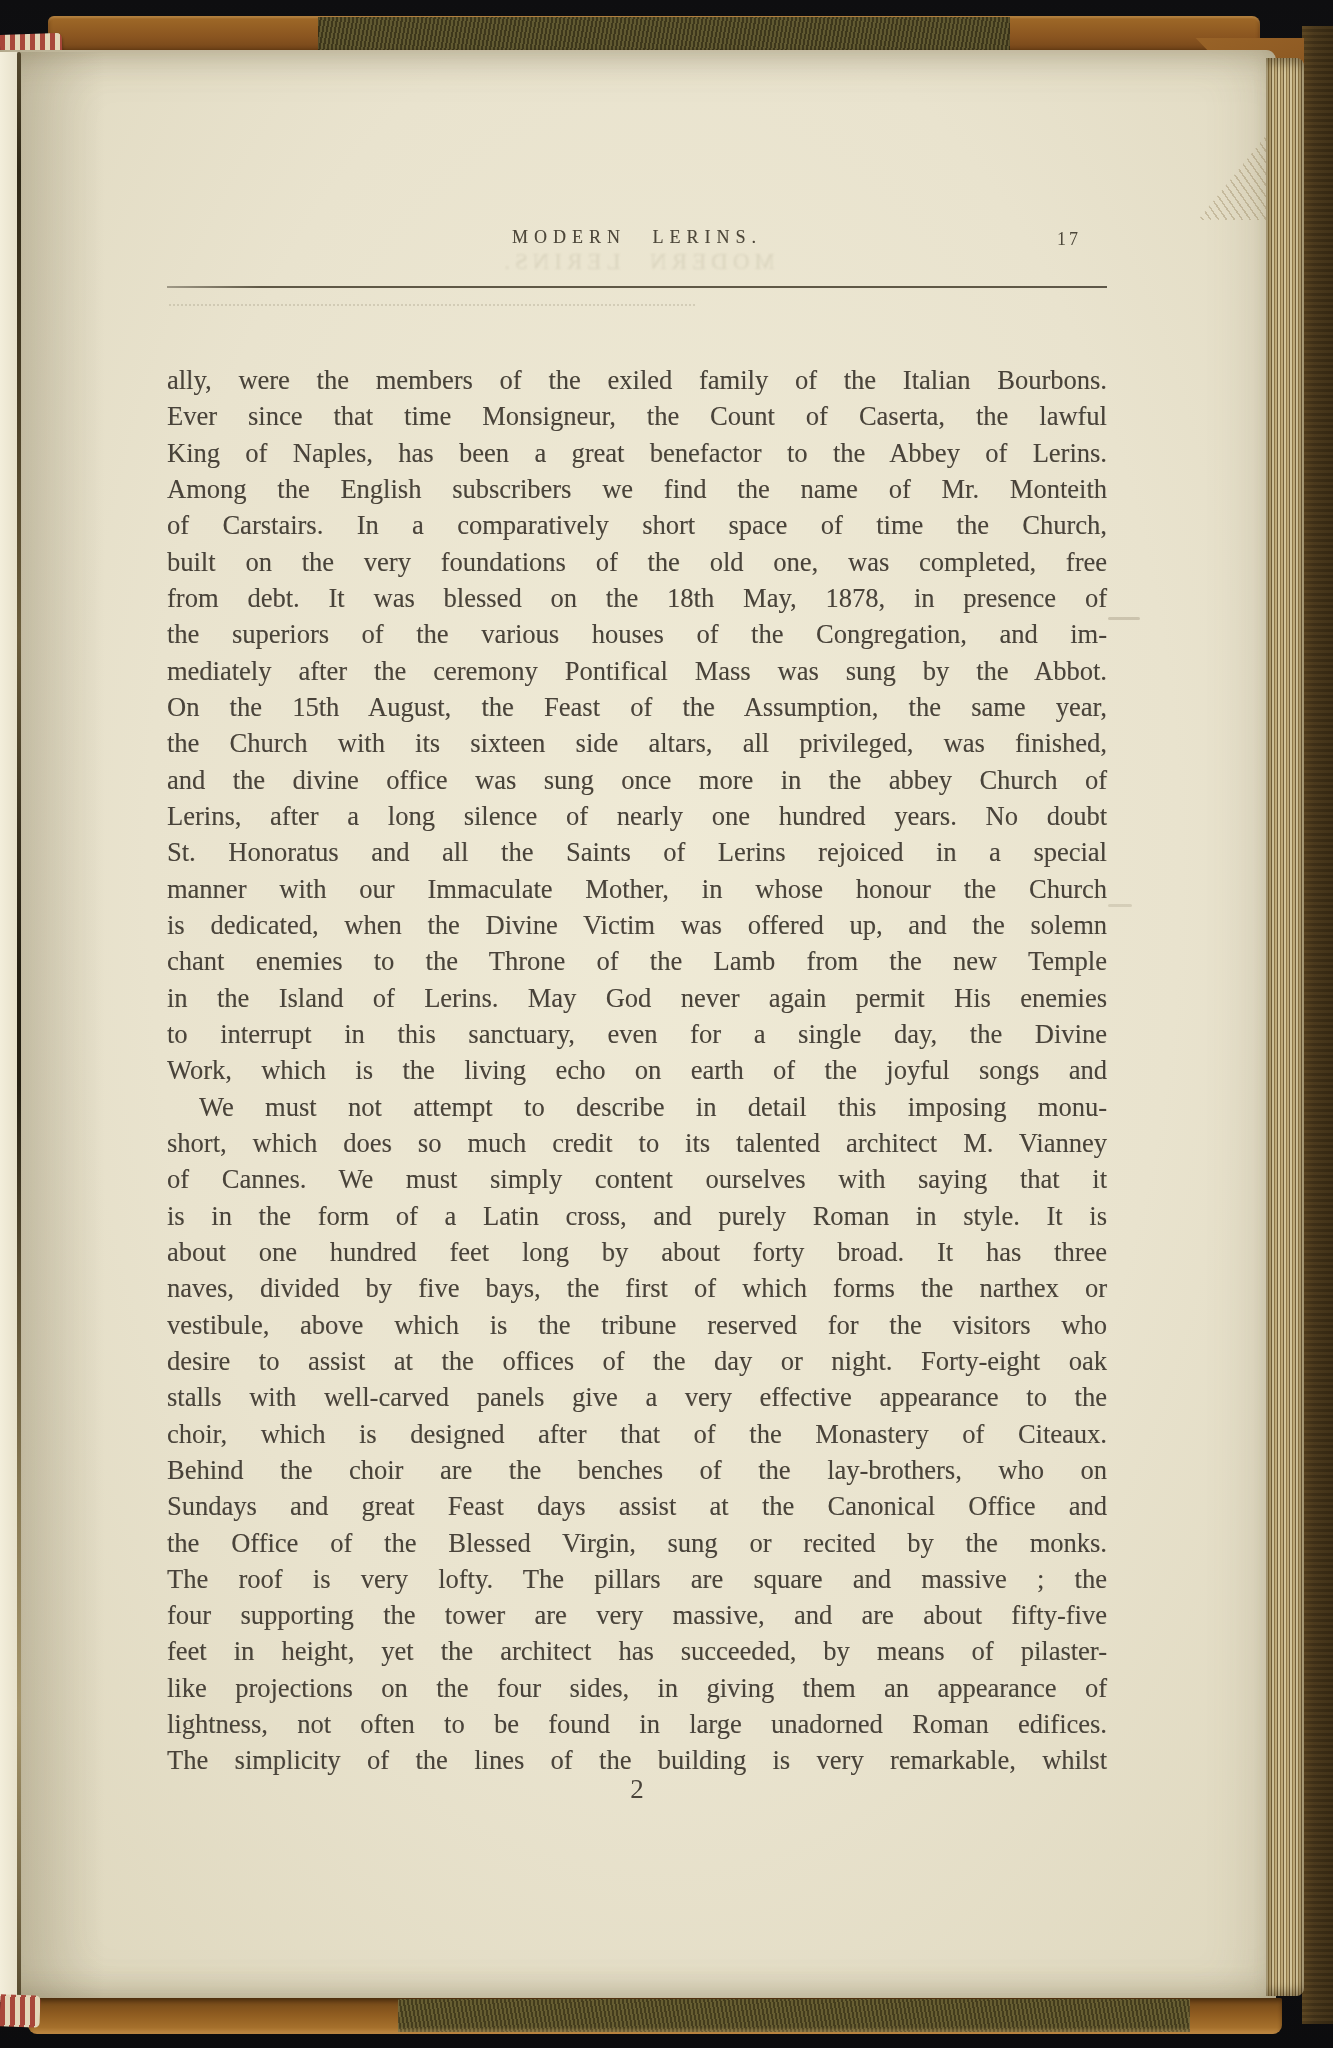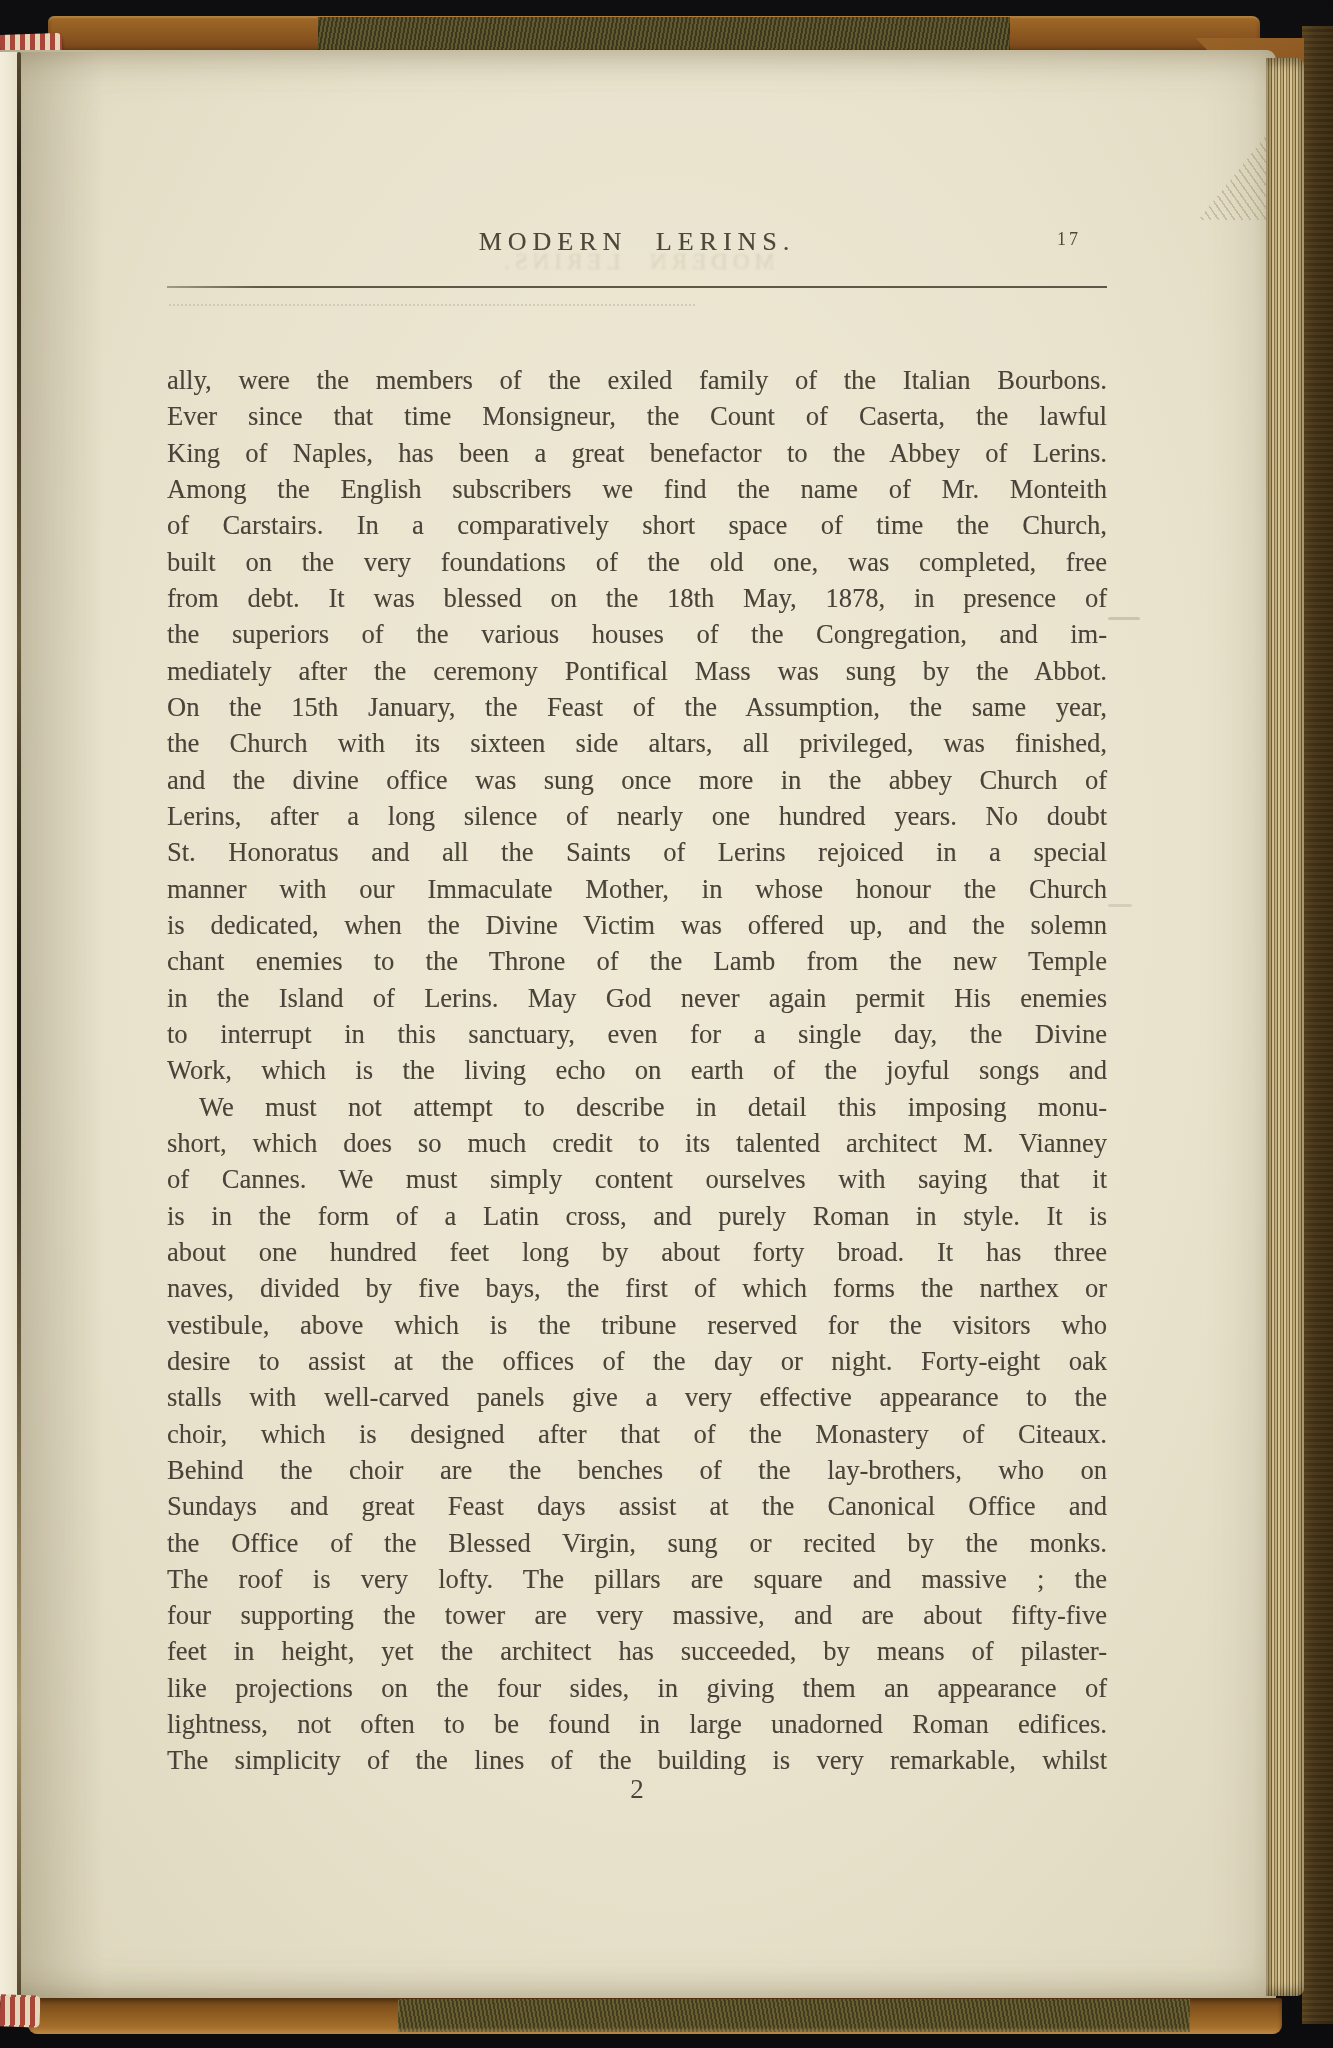--- a/index.html
+++ b/index.html
@@ -94,21 +94,21 @@
     position:absolute;left:21px;top:52px;width:84px;height:1948px;
     background:linear-gradient(90deg,rgba(100,88,58,.20),rgba(100,88,58,0));
   }
   
   .text-column{
     position:absolute;left:167px;top:0;width:940px;height:2048px;
     color:#4a4336;
   }
   .running-head{
     position:absolute;top:227px;left:0;width:100%;text-align:center;
-    font-size:26px;letter-spacing:6px;word-spacing:16px;color:#4d473a;
+    font-size:18px;letter-spacing:6px;word-spacing:16px;color:#4d473a;
     text-shadow:.3px .3px .4px rgba(74,67,54,.35);
   }
   .page-number{
     position:absolute;top:229px;right:26px;font-size:18px;letter-spacing:3px;color:#4d473a;
   }
   .head-rule{
     position:absolute;top:286px;left:0;width:100%;height:2px;
     background:linear-gradient(90deg,rgba(90,83,68,.5),#5f5846 10%,#5f5846 88%,rgba(70,63,50,.85));
   }
   .ghost-title{
@@ -171,21 +171,21 @@
     <div class="body-text">
         <div class="line">ally, were the members of the exiled family of the Italian Bourbons.</div>
         <div class="line">Ever since that time Monsigneur, the Count of Caserta, the lawful</div>
         <div class="line">King of Naples, has been a great benefactor to the Abbey of Lerins.</div>
         <div class="line">Among the English subscribers we find the name of Mr. Monteith</div>
         <div class="line">of Carstairs. In a comparatively short space of time the Church,</div>
         <div class="line">built on the very foundations of the old one, was completed, free</div>
         <div class="line">from debt. It was blessed on the 18th May, 1878, in presence of</div>
         <div class="line">the superiors of the various houses of the Congregation, and im-</div>
         <div class="line">mediately after the ceremony Pontifical Mass was sung by the Abbot.</div>
-        <div class="line">On the 15th January, the Feast of the Assumption, the same year,</div>
+        <div class="line">On the 15th August, the Feast of the Assumption, the same year,</div>
         <div class="line">the Church with its sixteen side altars, all privileged, was finished,</div>
         <div class="line">and the divine office was sung once more in the abbey Church of</div>
         <div class="line">Lerins, after a long silence of nearly one hundred years. No doubt</div>
         <div class="line">St. Honoratus and all the Saints of Lerins rejoiced in a special</div>
         <div class="line">manner with our Immaculate Mother, in whose honour the Church</div>
         <div class="line">is dedicated, when the Divine Victim was offered up, and the solemn</div>
         <div class="line">chant enemies to the Throne of the Lamb from the new Temple</div>
         <div class="line">in the Island of Lerins. May God never again permit His enemies</div>
         <div class="line">to interrupt in this sanctuary, even for a single day, the Divine</div>
         <div class="line">Work, which is the living echo on earth of the joyful songs and</div>

